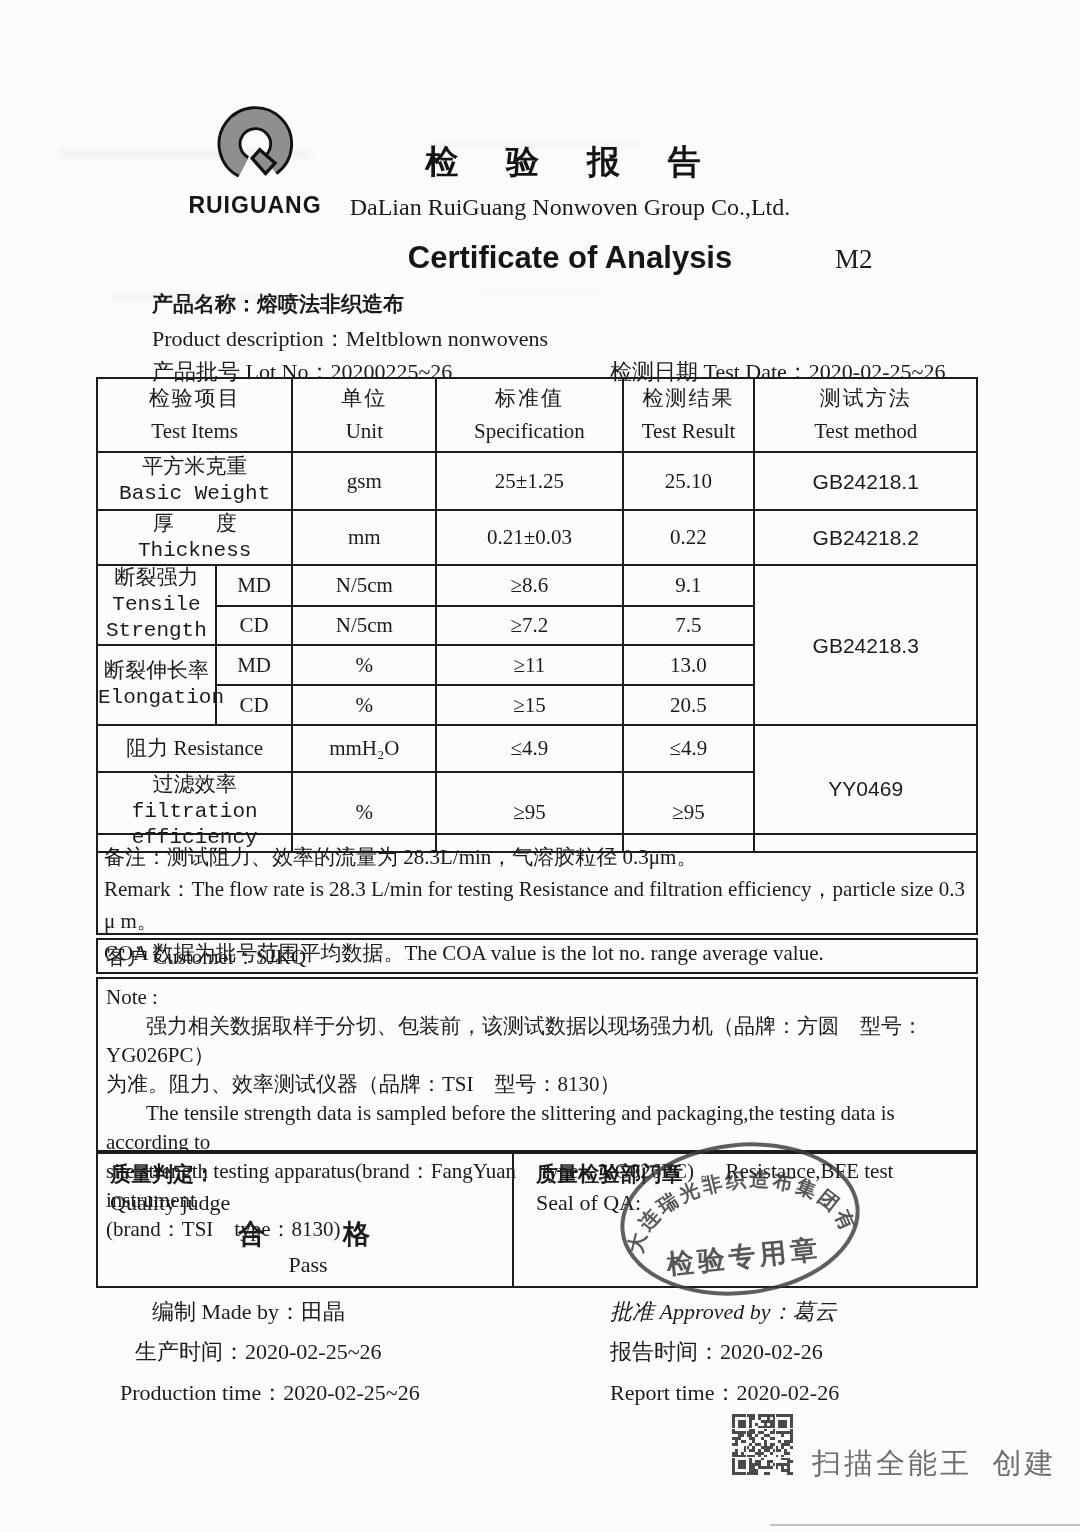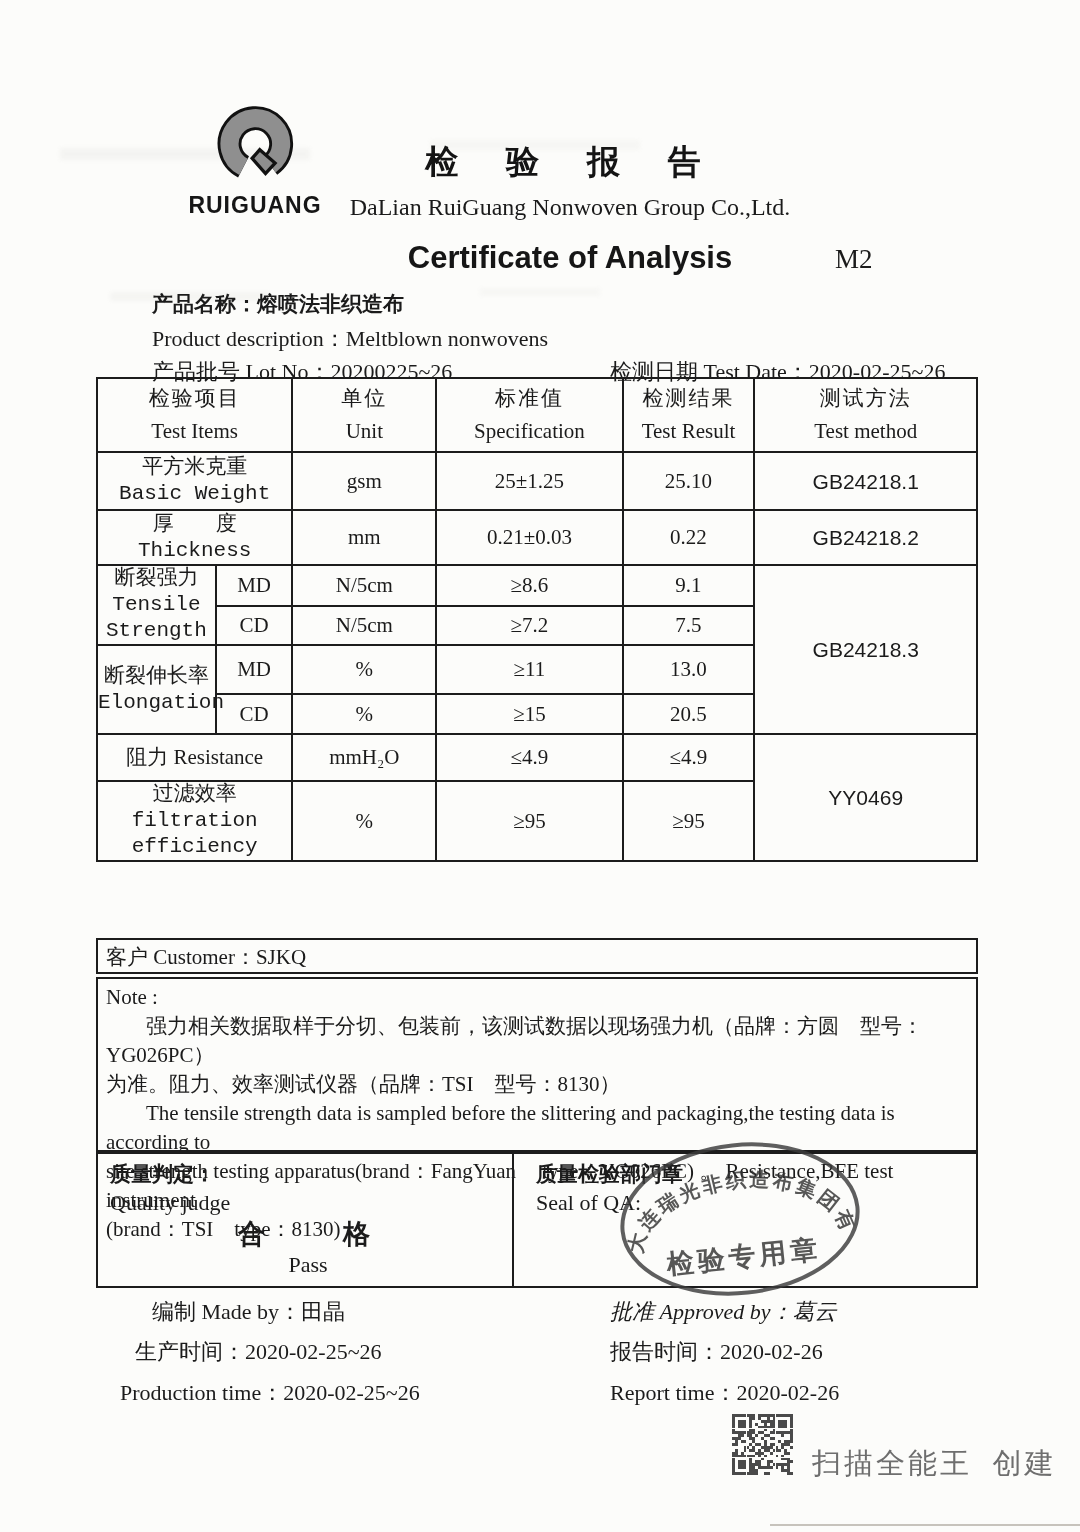--- a/index.html
+++ b/index.html
@@ -170,21 +170,21 @@
       <td>≥8.6</td>
       <td>9.1</td>
       <td rowspan="4" class="m-sans">GB24218.3</td>
     </tr>
     <tr style="height:38px">
       <td>CD</td>
       <td>N/5cm</td>
       <td>≥7.2</td>
       <td>7.5</td>
     </tr>
-    <tr style="height:49px">
+    <tr style="height:40px">
       <td rowspan="2" class="item2l">
         <div>断裂伸长率</div>
         <div>Elongation</div>
           </td>
       <td>MD</td>
       <td>%</td>
       <td>≥11</td>
       <td>13.0</td>
     </tr>
     <tr style="height:40px">
@@ -205,20 +205,25 @@
         <div>过滤效率</div>
         <div>filtration efficiency</div>
           </td>
       <td>%</td>
       <td>≥95</td>
       <td>≥95</td>
     </tr>
   </tbody>
     </table>
 
+  <div class="box remark-box">
+    <div>备注：测试阻力、效率的流量为 28.3L/min，气溶胶粒径 0.3μm。</div>
+    <div>Remark：The flow rate is 28.3 L/min for testing Resistance and filtration efficiency，particle size 0.3 μ m。</div>
+    <div>COA 数据为批号范围平均数据。The COA value is the lot no. range average value.</div>
+  </div>
 
   <div class="box customer-box">
     <span>客户 Customer：SJKQ</span>
   </div>
 
   <div class="box note-box">
     <div>Note :</div>
     <div class="note-indent">强力相关数据取样于分切、包装前，该测试数据以现场强力机（品牌：方圆　型号：YG026PC）</div>
     <div>为准。阻力、效率测试仪器（品牌：TSI　型号：8130）</div>
     <div class="note-indent">The tensile strength data is sampled before the slittering and packaging,the testing data is according to</div>

